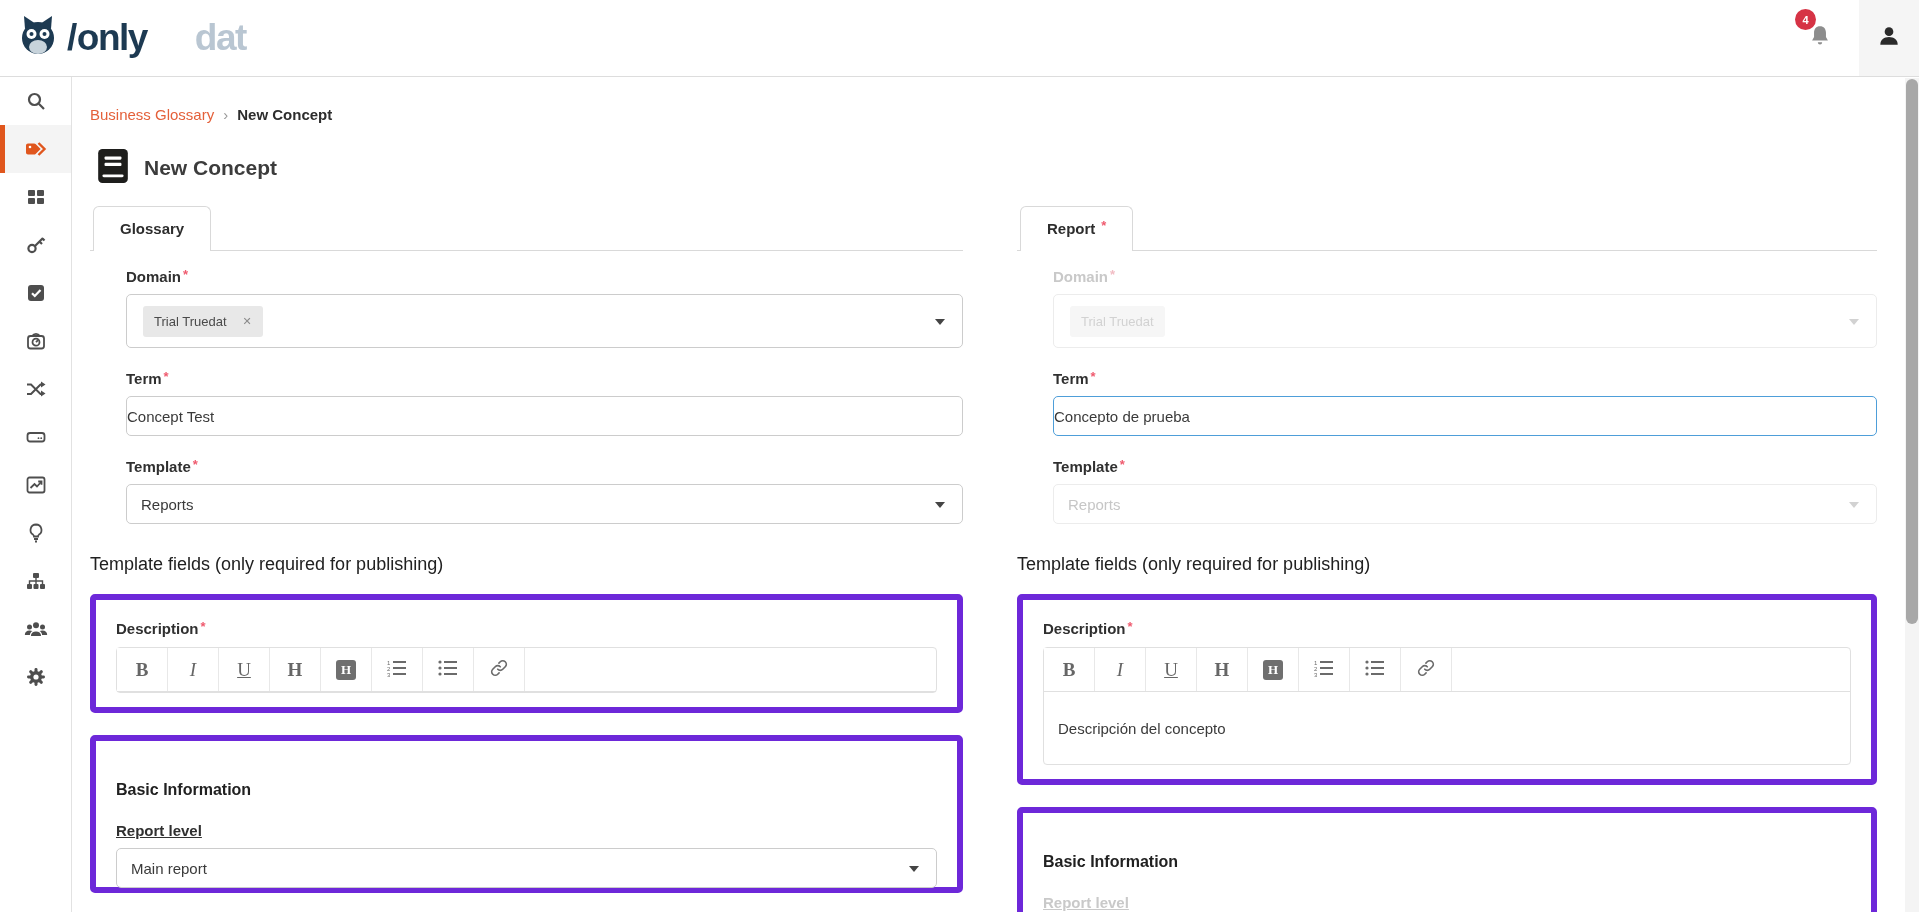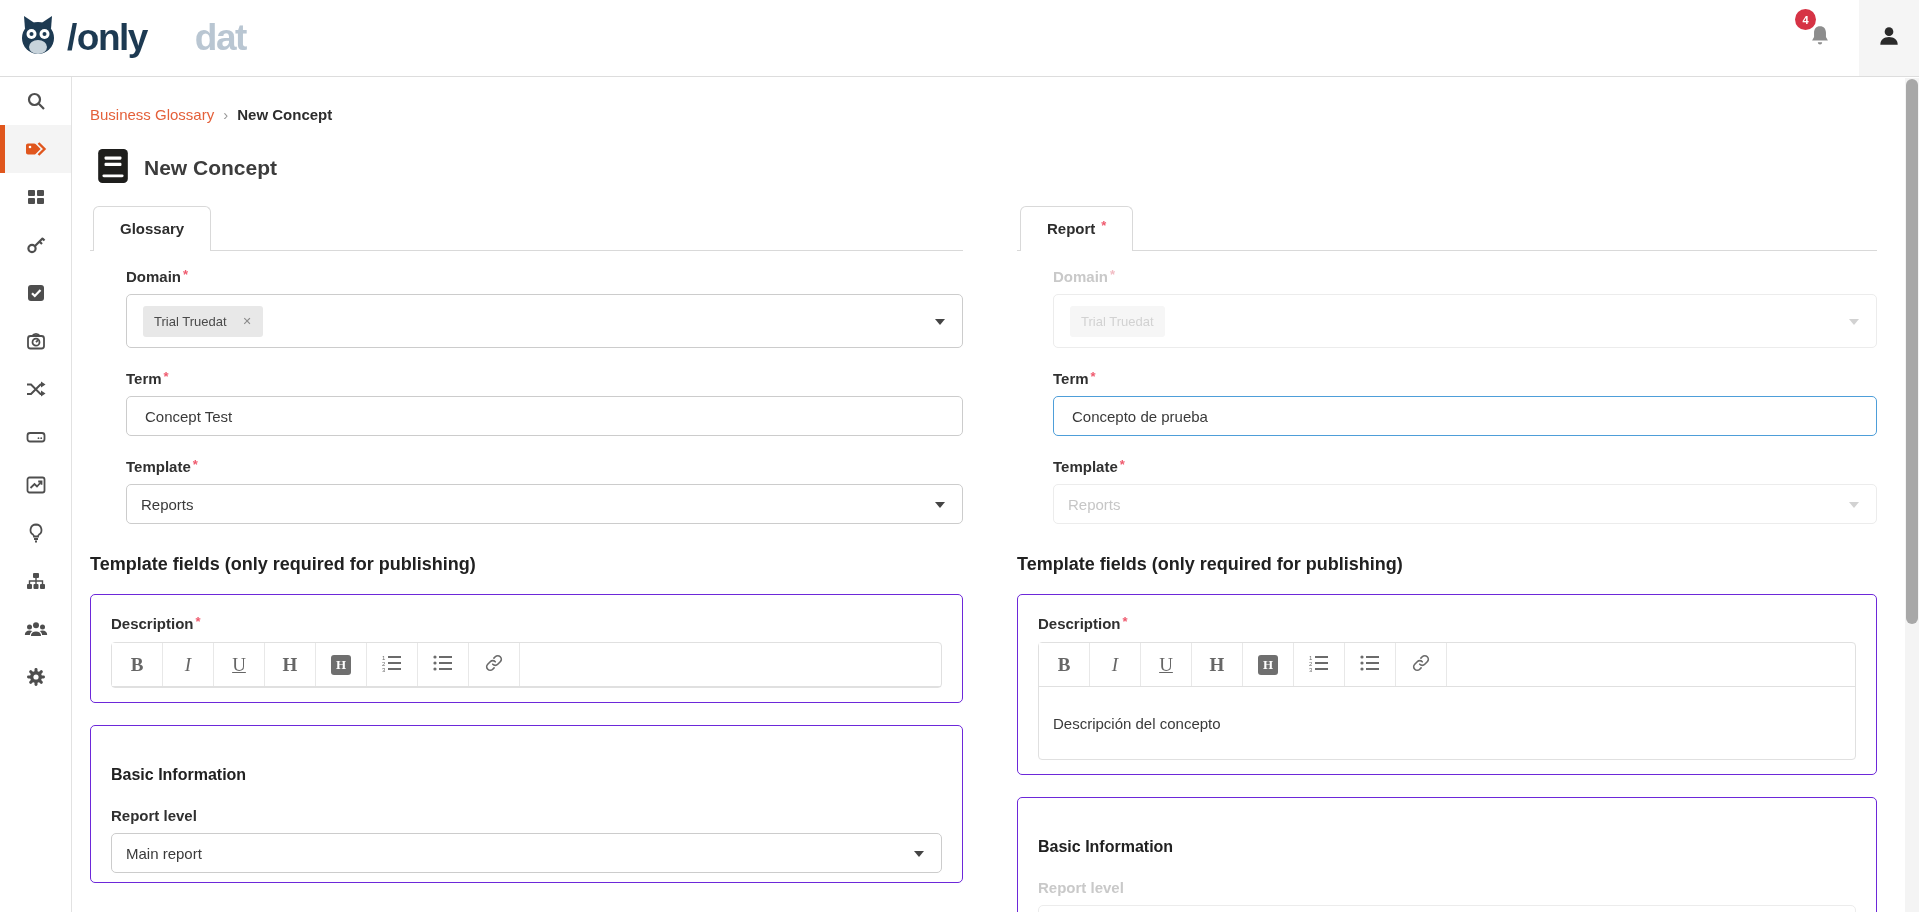--- a/index.html
+++ b/index.html
@@ -62,52 +62,52 @@
 
   .multiselect { height:54px; border:1px solid #ccc; border-radius:5px; display:flex;
     align-items:center; padding:0 16px; position:relative; cursor:pointer; }
   .tag { background:#e8e8e8; border-radius:3px; padding:8px 11px; font-size:13px;
     color:#4a4a4a; display:flex; align-items:center; gap:16px; }
   .tag-x { color:#8a8a8a; font-size:11px; cursor:pointer; }
   .caret { width:0; height:0; border-left:5px solid transparent; border-right:5px solid transparent;
     border-top:6px solid #444; position:absolute; right:17px; top:50%; margin-top:-2px; }
 
   .text-input { width:100%; height:40px; border:1px solid #ccc; border-radius:5px;
-    padding:0 18px; font-size:15px; color:#3a3a3a; font-family:inherit; background:#fff; outline:none; }
+    padding:0 0; font-size:15px; color:#3a3a3a; font-family:inherit; background:#fff; outline:none; }
   .text-input.focused { border:1.5px solid #4e9ed9; }
 
   .select { height:40px; border:1px solid #ccc; border-radius:5px; display:flex;
     align-items:center; padding:0 14px; font-size:15px; color:#3a3a3a; position:relative; cursor:pointer; }
 
   .disabled-field { border-color:#ececec !important; color:#c6c6c6 !important; cursor:default; }
   .disabled-field .caret { border-top-color:#d2d2d2; }
   .tag.dis { background:#f6f6f6; color:#d2d2d2; }
 
-  .section-heading { margin-top:30px; font-size:18px; font-weight:700; color:#212121; }
-
-  .card { border:1px solid #6d28d9; border-radius:5px; margin-top:19px; padding:20px 20px 14px; }
+  .section-heading { margin-top:30px; font-size:18px; font-weight:400; color:#212121; }
+
+  .card { border:6px solid #6d28d9; border-radius:5px; margin-top:19px; padding:20px 20px 14px; }
   .editor { border:1px solid #e0e0e0; border-radius:4px; margin-top:10px; }
   .toolbar { display:flex; border-bottom:1px solid #e0e0e0; height:44px; }
   .tb-btn { width:51px; height:100%; display:flex; align-items:center; justify-content:center;
     border-right:1px solid #e8e8e8; color:#666; cursor:pointer; background:#fff; }
   .tb-letter { font-family:"Liberation Serif", serif; font-size:19px; }
   .tb-b { font-weight:700; }
   .tb-i { font-style:italic; }
   .tb-u { text-decoration:underline; }
   .tb-h { font-weight:600; }
   .tb-hbox { width:20px; height:20px; background:#6f6f6f; border-radius:3px; color:#fff;
     font-family:"Liberation Serif", serif; font-size:13px; font-weight:700;
     display:flex; align-items:center; justify-content:center; }
   .tb-rest { flex:1; }
   .editor-body { height:72px; padding:0 14px; display:flex; align-items:center;
     font-size:15px; color:#3a3a3a; cursor:text; }
 
   .card-bi { margin-top:22px; padding:22px 20px 42px; height:158px; }
   .card-heading { font-size:16px; font-weight:700; color:#212121;margin-top:18px; }
-  .card-bi .f-label { margin-top:23px; }
+  .card-bi .f-label { margin-top:23px;text-decoration:underline; }
 
   
   .scrollbar { position:absolute; right:0; top:78px; width:14px; height:834px; background:#f4f4f4; }
   .scroll-thumb { position:absolute; top:1px; left:1px; width:12px; height:545px;
     background:#a8a8a8; border-radius:7px; cursor:grab; }
 </style>
 </head>
 <body>
 
 <div class="header">

